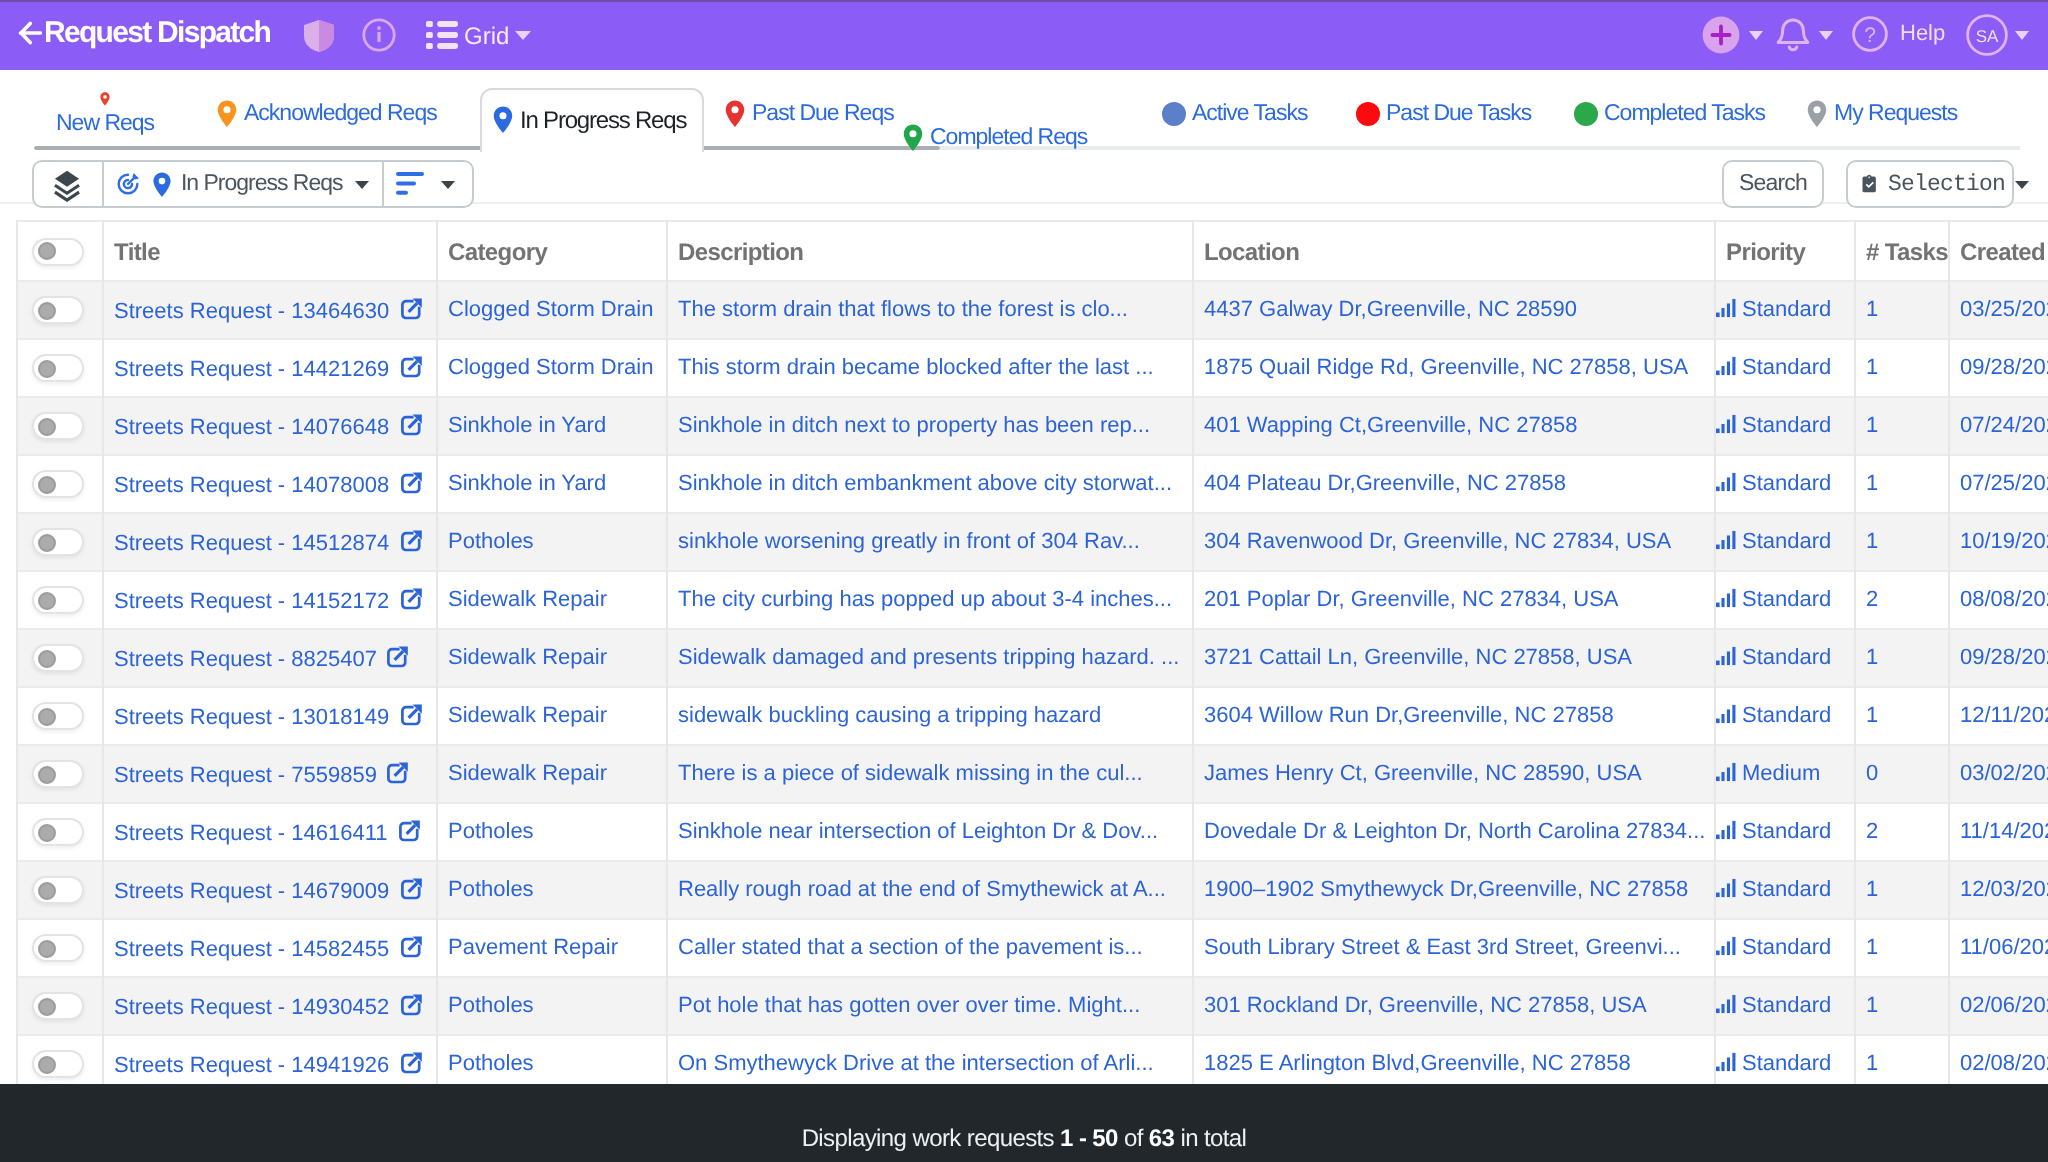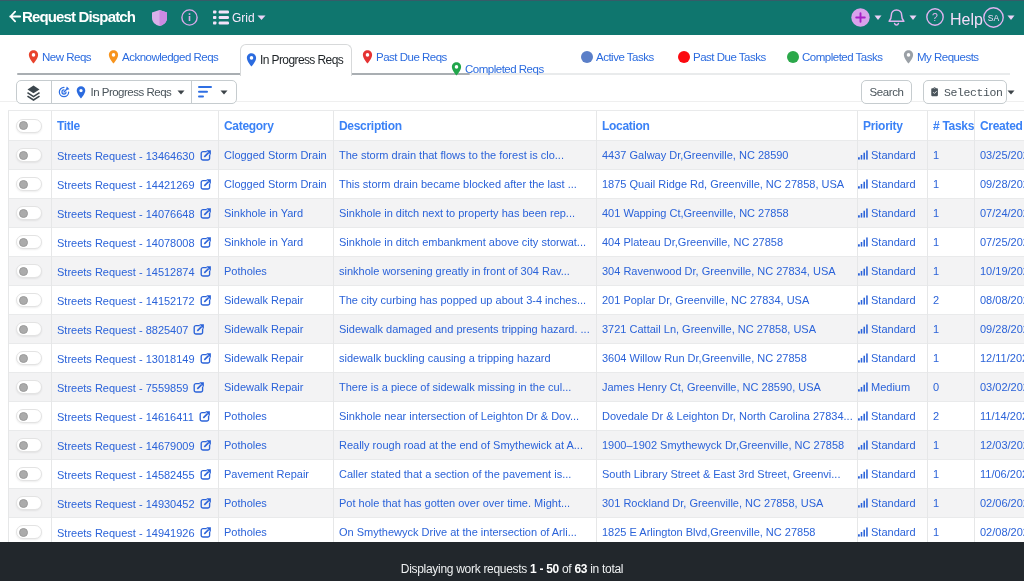--- a/index.html
+++ b/index.html
@@ -1,21 +1,21 @@
 <!DOCTYPE html>
 <html><head>
 <meta charset="utf-8">
 <style>
 * { margin:0; padding:0; box-sizing:border-box; }
 html,body { width:1024px; height:581px; overflow:hidden; background:#fff;
   font-family:"Liberation Sans", sans-serif; }
 .abs { position:absolute; }
 
 
-#topbar { position:absolute; left:0; top:0; width:1024px; height:35px; background:#0f766e; }
+#topbar { position:absolute; left:0; top:0; width:1024px; height:35px; background:#8b5cf6; }
 #topbar .ttl { position:absolute; left:22px; top:8px; color:#fff; font-size:15px; font-weight:bold; letter-spacing:-0.85px; }
 
 
 #tabs { position:absolute; left:0; top:35px; width:1024px; height:40px; background:#fff; }
 .tab { position:absolute; top:11px; height:22px; display:flex; align-items:center; gap:3px;
   color:#2b6bdf; font-size:11.5px; letter-spacing:-0.5px; white-space:nowrap; }
 #thumb { position:absolute; left:17px; top:38px; width:453px; height:2px; background:#a9aeb2; border-radius:2px; }
 #track { position:absolute; left:470px; top:38px; width:540px; height:2px; background:#e9ebec; }
 #activetab { position:absolute; left:240px; top:9px; width:112px; height:32px; background:#fff;
   border:1px solid #d7d9da; border-bottom:none; border-radius:6px 6px 0 0; }
@@ -27,21 +27,21 @@
 .btn svg { flex-shrink:0; }
 #tgroup { left:16px; width:221px; padding:0; }
 #tgroup .seg { height:100%; display:flex; align-items:center; padding:0 6px; white-space:nowrap; }
 #tgroup .sep { width:1px; height:24px; background:#c6cccf; }
 
 
 #tablewrap { position:absolute; left:8px; top:110px; width:1016px; height:436px; overflow:hidden; }
 table { border-collapse:collapse; table-layout:fixed; width:1070px; }
 td, th { border-left:1px solid #e6e7e8; border-top:1px solid #e9eaeb; overflow:hidden; white-space:nowrap;
   font-size:11px; color:#2b63d9; padding:0 0 0 5px; height:29px; text-align:left; }
-th { color:#3b82f6; font-size:12px; font-weight:bold; letter-spacing:-0.3px; height:30px; }
+th { color:#737373; font-size:12px; font-weight:bold; letter-spacing:-0.3px; height:30px; }
 tr.odd td { background:#f3f3f4; }
 td:first-child, th:first-child { padding:0; }
 td.pr { padding-left:0; }
 
 
 .tgl { width:26px; height:14px; border:1px solid #e3e3e3; border-radius:8px; background:#fff; margin-left:7px; position:relative; box-shadow:0 1px 2px rgba(0,0,0,0.07);}
 .tgl i { position:absolute; left:2px; top:1.5px; width:9px; height:9px; border-radius:50%; background:#ababab; border:1px solid #9b9b9b; }
 
 
 #footer { position:absolute; left:0; top:542px; width:1024px; height:39px; background:#22272c; color:#eef0f1;
@@ -100,35 +100,35 @@
     <path d="M6.6 15.5 a2 2 0 0 0 3.8 0" fill="none" stroke="#dfb3ef" stroke-width="1.5" stroke-linecap="round"></path>
   </svg>
   <svg class="abs" style="left:909px; top:15px;" width="8" height="6" viewBox="0 0 8 6">
       <path d="M0.5 0.5 L4 5 L7.5 0.5 Z" fill="#ecd2f7"></path>
     </svg>
 
   <svg class="abs" style="left:926px; top:8px;" width="18" height="18" viewBox="0 0 18 18">
     <circle cx="9" cy="9" r="8.2" fill="none" stroke="#dfb3ef" stroke-width="1.4"></circle>
     <text x="9" y="13" text-anchor="middle" font-family="Liberation Sans" font-size="10.5" fill="#dfb3ef">?</text>
   </svg>
-  <div class="abs" style="left:950px; top:11px; color:#f3dcfa; font-size:16px;">Help</div>
+  <div class="abs" style="left:950px; top:11px; color:#f3dcfa; font-size:11px;">Help</div>
 
   <svg class="abs" style="left:983px; top:7px;" width="21" height="21" viewBox="0 0 21 21">
     <circle cx="10.5" cy="10.5" r="9.7" fill="none" stroke="#dfb3ef" stroke-width="1.4"></circle>
     <text x="10.5" y="14" text-anchor="middle" font-family="Liberation Sans" font-size="8.5" fill="#f3ddfa">SA</text>
   </svg>
   <svg class="abs" style="left:1007px; top:15px;" width="8" height="6" viewBox="0 0 8 6">
       <path d="M0.5 0.5 L4 5 L7.5 0.5 Z" fill="#ecd2f7"></path>
     </svg>
 </div>
 
 <div id="tabs">
   <div id="thumb"></div>
     <div id="track"></div>
-  <div class="tab" style="left:28px;">
+  <div class="tab" style="left:28px;flex-direction:column;">
       <svg width="11" height="14" viewBox="4 1.6 16 21.2">
         <path d="M12 2C8.13 2 5 5.13 5 9c0 5.25 7 13 7 13s7-7.75 7-13c0-3.87-3.13-7-7-7zm0 9.7a2.7 2.7 0 1 1 0-5.4 2.7 2.7 0 0 1 0 5.4z" fill="#e8432d"></path>
       </svg>
       <span>New Reqs</span>
     </div>
   <div class="tab" style="left:108px;">
       <svg width="11" height="14" viewBox="4 1.6 16 21.2">
         <path d="M12 2C8.13 2 5 5.13 5 9c0 5.25 7 13 7 13s7-7.75 7-13c0-3.87-3.13-7-7-7zm0 9.7a2.7 2.7 0 1 1 0-5.4 2.7 2.7 0 0 1 0 5.4z" fill="#f7941e"></path>
       </svg>
       <span>Acknowledged Reqs</span>

